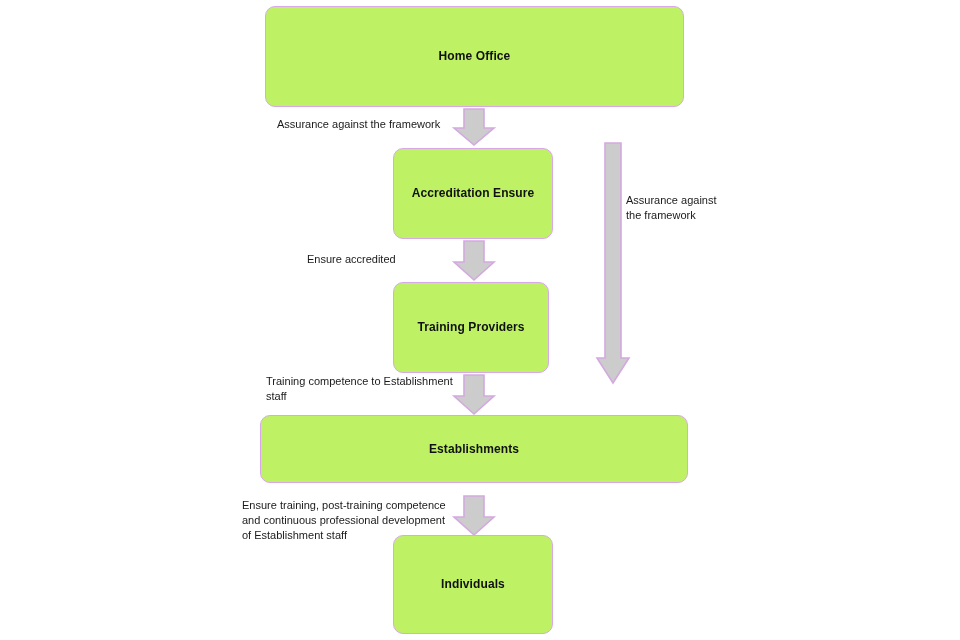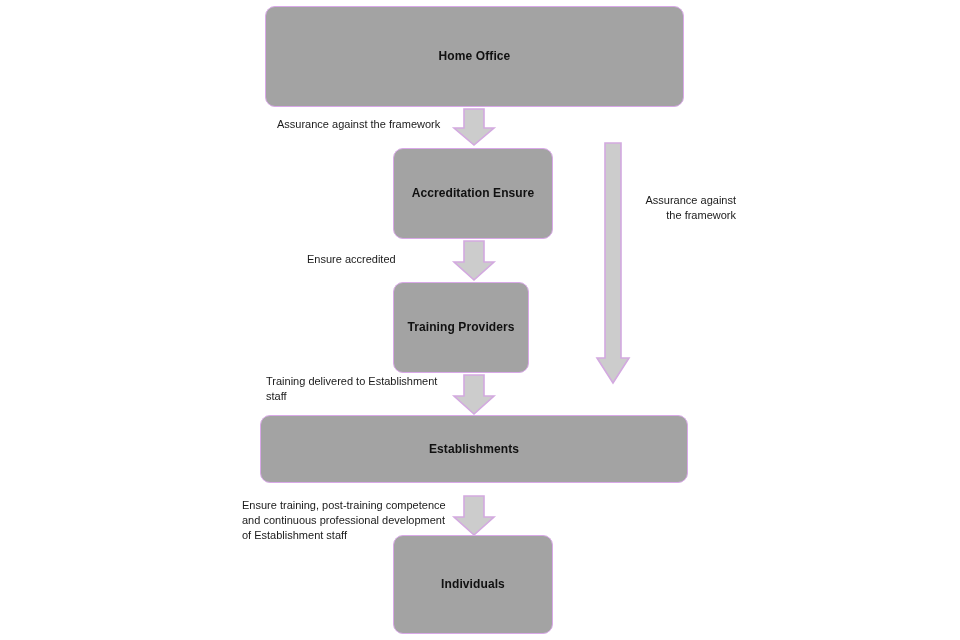--- a/index.html
+++ b/index.html
@@ -14,21 +14,21 @@
   #canvas {
     position: relative;
     width: 960px;
     height: 640px;
     background: #ffffff;
     overflow: hidden;
   }
   .node {
     position: absolute;
     box-sizing: border-box;
-    background: #a3a3a3;
+    background: #bef264;
     border: 1.6px solid #d9a8e8;
     border-radius: 10px;
     display: flex;
     align-items: center;
     justify-content: center;
   }
   .node-label {
     font-size: 12px;
     font-weight: bold;
     color: #111111;
@@ -80,31 +80,31 @@
   </div>
 
   <div class="arrow" style="left:453px; top:240px; width:42px; height:41px;">
     <svg width="42" height="41" viewBox="0 0 42 41">
       <polygon class="arrow-shape" points="11,1 31,1 31,22 41,22 21,40 1,22 11,22"></polygon>
     </svg>
   </div>
 
   <div class="edge-label" style="left:307px; top:252px; width:150px;">Ensure accredited</div>
 
-  <div class="node" style="left:393px; top:282px; width:136px; height:91px;">
+  <div class="node" style="left:393px; top:282px; width:156px; height:91px;">
     <span class="node-label">Training Providers</span>
   </div>
 
   <div class="arrow" style="left:453px; top:374px; width:42px; height:41px;">
     <svg width="42" height="41" viewBox="0 0 42 41">
       <polygon class="arrow-shape" points="11,1 31,1 31,22 41,22 21,40 1,22 11,22"></polygon>
     </svg>
   </div>
 
-  <div class="edge-label" style="left:266px; top:374px; width:190px;">Training delivered to Establishment
+  <div class="edge-label" style="left:266px; top:374px; width:190px;">Training competence to Establishment
 staff</div>
 
   <div class="node" style="left:260px; top:415px; width:428px; height:68px;">
     <span class="node-label">Establishments</span>
   </div>
 
   <div class="arrow" style="left:453px; top:495px; width:42px; height:41px;">
     <svg width="42" height="41" viewBox="0 0 42 41">
       <polygon class="arrow-shape" points="11,1 31,1 31,22 41,22 21,40 1,22 11,22"></polygon>
     </svg>
@@ -117,16 +117,16 @@
   <div class="node" style="left:393px; top:535px; width:160px; height:99px;">
     <span class="node-label">Individuals</span>
   </div>
 
   <div class="arrow" style="left:596px; top:142px; width:34px; height:242px;">
     <svg width="34" height="242" viewBox="0 0 34 242">
       <polygon class="arrow-shape" points="9,1 25,1 25,216 33,216 17,241 1,216 9,216"></polygon>
     </svg>
   </div>
 
-  <div class="edge-label" style="left:626px; top:193px; width:110px;text-align:right;">Assurance against
+  <div class="edge-label" style="left:626px; top:193px; width:110px;">Assurance against
 the framework</div>
 
 </div>
 
 </body></html>

